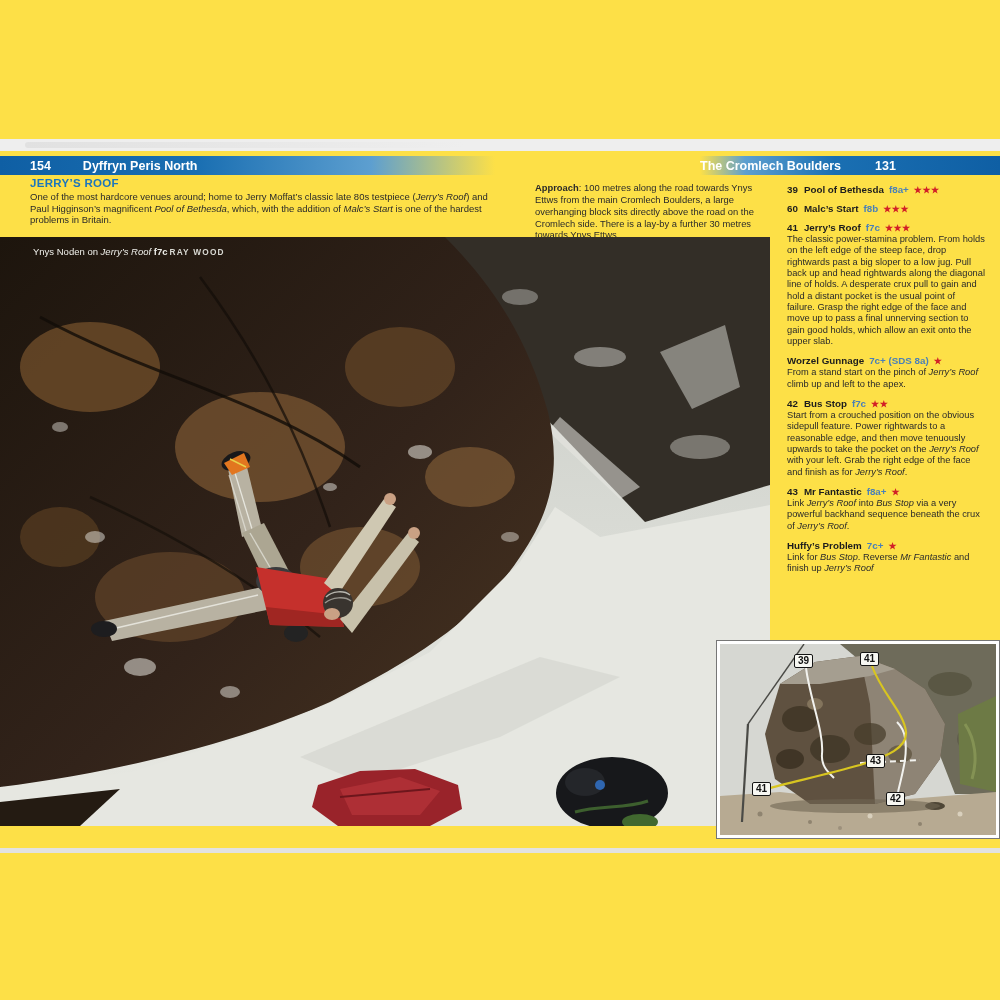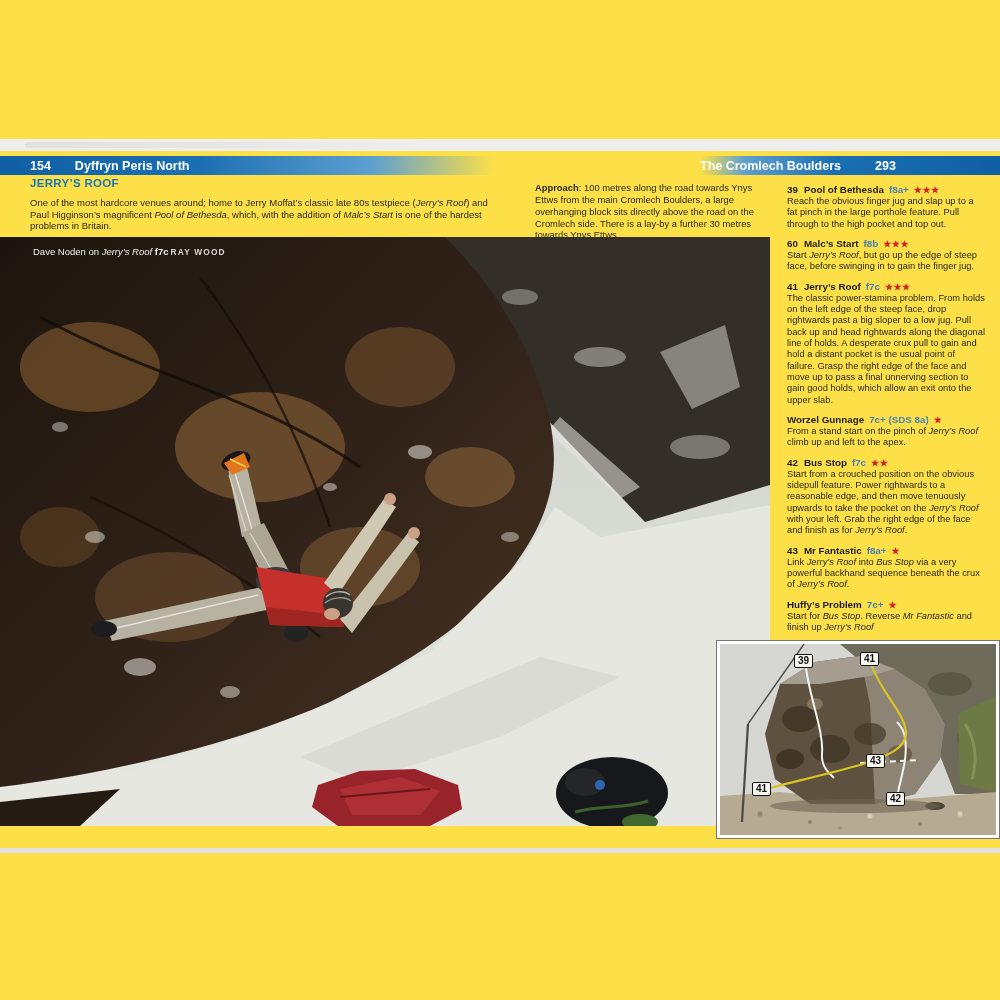--- a/index.html
+++ b/index.html
@@ -14,28 +14,28 @@
   .bottom-strip { position:absolute; left:0; top:848px; width:1000px; height:5px; background:#e2e2e2; }
 
   
   .hbar { position:absolute; top:156px; height:19px; display:flex; align-items:center;
           color:#fff; font-weight:bold; font-size:12.5px; }
   .hbar-left { left:0; width:495px;
     background:linear-gradient(to right,#0f5fa4 0%,#1a6fb2 40%,#5d9fd0 75%,rgba(255,255,255,0) 100%); }
   .hbar-right { left:700px; width:300px; justify-content:flex-start;
     background:linear-gradient(to left,#0f5fa4 0%,#1a6fb2 55%,#5d9fd0 85%,rgba(255,255,255,0) 100%); }
   .hbar-left .pagenum { margin-left:30px; }
-  .hbar-left .ptitle { margin-left:24px; }
+  .hbar-left .ptitle { margin-left:32px; }
   .hbar-right .ptitle { margin-right:34px; }
   .hbar-right .pagenum { margin-right:16px; }
 
   
   .crag-heading { position:absolute; left:30px; top:177px; font-size:11.5px; font-weight:bold;
     color:#1b76bd; letter-spacing:.3px; }
-  .crag-intro { position:absolute; left:30px; top:197px; width:462px; font-size:9.5px;
+  .crag-intro { position:absolute; left:30px; top:191px; width:462px; font-size:9.5px;
     line-height:1.22; color:#2a2a2a; }
 
   
   .approach { position:absolute; left:535px; top:182px; width:242px; font-size:9.4px;
     line-height:1.26; color:#2a2a2a; }
 
   
   .routes { position:absolute; left:787px; top:184px; width:198px; }
   .route { margin-bottom:8px; }
   .route-header { font-size:9.8px; font-weight:bold; color:#1d1d1d; margin-bottom:1px; white-space:nowrap; }
@@ -66,40 +66,38 @@
 
   <div class="top-strip"></div>
   <div class="top-strip-smudge"></div>
 
   <div class="hbar hbar-left">
     <span class="pagenum">154</span>
     <span class="ptitle">Dyffryn Peris North</span>
   </div>
   <div class="hbar hbar-right">
     <span class="ptitle">The Cromlech Boulders</span>
-    <span class="pagenum">293</span>
+    <span class="pagenum">131</span>
   </div>
 
   <div class="crag-heading">JERRY’S ROOF</div>
   <div class="crag-intro"><span>One of the most hardcore venues around; home to Jerry Moffat’s classic late 80s testpiece (</span><i>Jerry’s Roof</i><span>) and Paul Higginson’s magnificent </span><i>Pool of Bethesda</i><span>, which, with the addition of </span><i>Malc’s Start</i><span> is one of the hardest problems in Britain.</span></div>
 
   <div class="approach"><span style="font-weight: 700;">Approach</span><span>: 100 metres along the road towards Ynys Ettws from the main Cromlech Boulders, a large overhanging block sits directly above the road on the Cromlech side. There is a lay-by a further 30 metres towards Ynys Ettws.</span></div>
 
   <div class="routes">
     <div class="route">
       <div class="route-header">
         <span class="rnum">39</span><span class="rname">Pool of Bethesda</span><span class="rgrade">f8a+</span><span class="rstars">★★★</span>
       </div>
-      <div class="route-desc"><span>Reach the obvious finger jug and slap up to a fat pinch in the large porthole feature. Pull through to the high pocket and top out.</span></div>
     </div>
     <div class="route">
       <div class="route-header">
         <span class="rnum">60</span><span class="rname">Malc’s Start</span><span class="rgrade">f8b</span><span class="rstars">★★★</span>
       </div>
-      <div class="route-desc"><span>Start </span><i>Jerry’s Roof</i><span>, but go up the edge of steep face, before swinging in to gain the finger jug.</span></div>
     </div>
     <div class="route">
       <div class="route-header">
         <span class="rnum">41</span><span class="rname">Jerry’s Roof</span><span class="rgrade">f7c</span><span class="rstars">★★★</span>
       </div>
       <div class="route-desc"><span>The classic power-stamina problem. From holds on the left edge of the steep face, drop rightwards past a big sloper to a low jug. Pull back up and head rightwards along the diagonal line of holds. A desperate crux pull to gain and hold a distant pocket is the usual point of failure. Grasp the right edge of the face and move up to pass a final unnerving section to gain good holds, which allow an exit onto the upper slab.</span></div>
     </div>
     <div class="route">
       <div class="route-header">
         <span class="rname">Worzel Gunnage</span><span class="rgrade">7c+  (SDS 8a)</span><span class="rstars">★</span>
@@ -115,21 +113,21 @@
     <div class="route">
       <div class="route-header">
         <span class="rnum">43</span><span class="rname">Mr Fantastic</span><span class="rgrade">f8a+</span><span class="rstars">★</span>
       </div>
       <div class="route-desc"><span>Link </span><i>Jerry’s Roof</i><span> into </span><i>Bus Stop</i><span> via a very powerful backhand sequence beneath the crux of </span><i>Jerry’s Roof</i><span>.</span></div>
     </div>
     <div class="route">
       <div class="route-header">
         <span class="rname">Huffy’s Problem</span><span class="rgrade">7c+</span><span class="rstars">★</span>
       </div>
-      <div class="route-desc"><span>Start for </span><i>Bus Stop</i><span>. Reverse </span><i>Mr Fantastic</i><span> and finish up </span><i>Jerry’s Roof</i></div>
+      <div class="route-desc"><span>Link for </span><i>Bus Stop</i><span>. Reverse </span><i>Mr Fantastic</i><span> and finish up </span><i>Jerry’s Roof</i></div>
     </div>
   </div>
 
   <div class="photo">
     <svg viewBox="0 0 770 589">
       <defs>
         <linearGradient id="rockg" x1="0" y1="0" x2="1" y2="1">
           <stop offset="0" stop-color="#1d150d"></stop>
           <stop offset="0.55" stop-color="#32231a"></stop>
           <stop offset="1" stop-color="#4a3521"></stop>
@@ -217,21 +215,21 @@
         <polygon points="340,382 408,296 419,305 352,396" fill="#c8c1ab"></polygon>
         <circle cx="390" cy="262" r="6" fill="#caa184"></circle>
         <circle cx="414" cy="296" r="6" fill="#caa184"></circle>
         <circle cx="338" cy="366" r="15" fill="#39342f"></circle>
         <path d="M326,360 C332,354 344,353 350,358" stroke="#d8d8d0" stroke-width="1.5" fill="none" opacity="0.8"></path>
         <path d="M325,366 C332,360 345,359 351,364" stroke="#d8d8d0" stroke-width="1.5" fill="none" opacity="0.6"></path>
         <ellipse cx="332" cy="377" rx="8" ry="6" fill="#caa184"></ellipse>
       </g>
     </svg>
     <div class="caption">
-      <span><span>Dave Noden on </span><i>Jerry’s Roof</i><span style="font-weight: 700;"> f7c</span></span><span class="credit">RAY WOOD</span>
+      <span><span>Ynys Noden on </span><i>Jerry’s Roof</i><span style="font-weight: 700;"> f7c</span></span><span class="credit">RAY WOOD</span>
     </div>
   </div>
 
   <div class="inset">
     <div class="inset-photo">
       <svg viewBox="0 0 276 191">
         <rect x="0" y="0" width="276" height="191" fill="#d6d7d2"></rect>
 
         <polygon points="120,0 276,0 276,150 235,150 200,60 150,25" fill="#6e6b5a"></polygon>
         <ellipse cx="230" cy="40" rx="22" ry="12" fill="#55523f" opacity="0.8"></ellipse>

